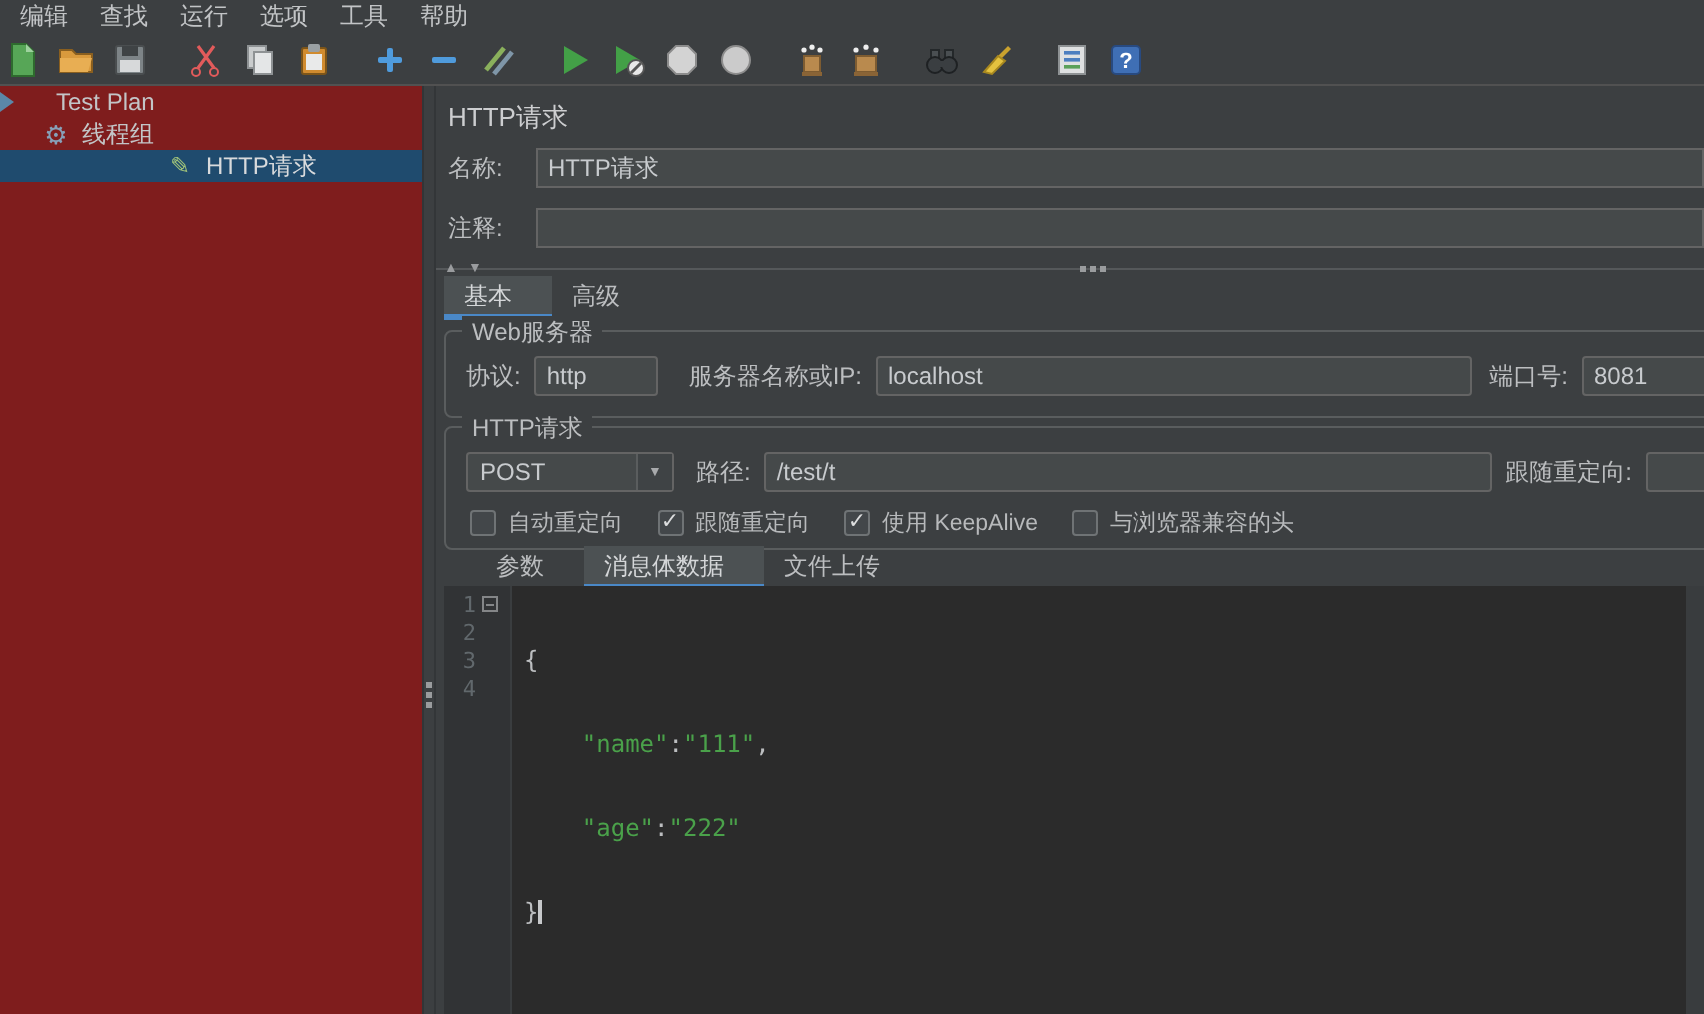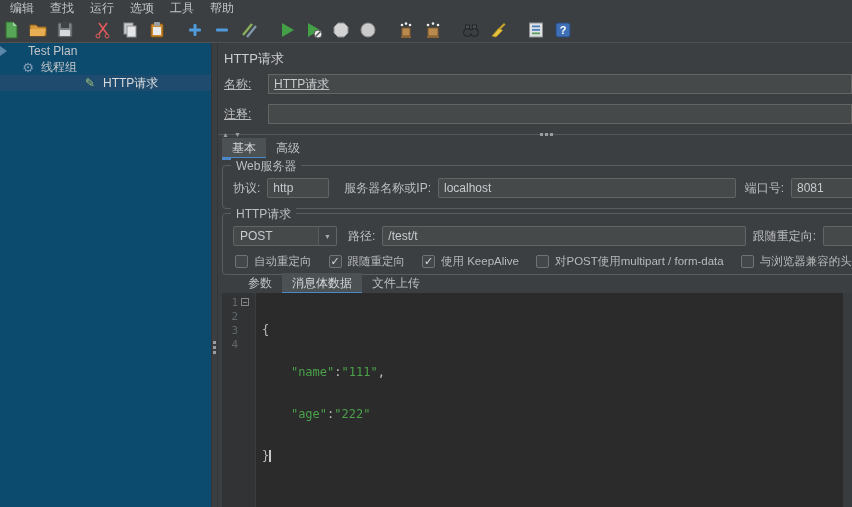--- a/index.html
+++ b/index.html
@@ -26,40 +26,40 @@
     display:flex; align-items:center; gap:7px; padding-left:1px;
     background:#3c3f41; border-bottom:1px solid #515151;
   }
   .tbi { width:20px; height:20px; display:flex; align-items:center; justify-content:center; }
   .tbi svg { display:block; }
   .tb-gap { width:4px; }
 
   
   .tree {
     position:absolute; left:0; top:43px; width:212px; bottom:0;
-    background:#0c4a6e; border-right:1px solid #323537;
+    background:#7f1d1d; border-right:1px solid #323537;
   }
   .tree-row { position:relative; height:16px; display:flex; align-items:center; color:#c3c5c7; }
   .tree-row.selected { background:#1f4b6e; color:#d8dadc; }
   .tree-icon { display:inline-flex; width:16px; justify-content:center; margin-right:5px; }
   .gear-glyph { color:#87a0b8; font-size:13px; line-height:13px; }
   .pencil-glyph { color:#a3c57a; font-size:12px; line-height:12px; }
   .testplan-shape { position:absolute; left:0; top:3px; width:0; height:0;
     border-top:5px solid transparent; border-bottom:5px solid transparent; border-left:7px solid #5b87a8; }
 
   
   .vsplit { position:absolute; left:212px; top:43px; width:6px; bottom:0; background:#3c3f41; border-right:1px solid #333638; }
   .vsplit-dots { position:absolute; left:1px; top:298px; width:3px; height:3px; background:#9a9c9e;
     box-shadow:0 5px 0 #9a9c9e, 0 10px 0 #9a9c9e; }
 
   
   .main { position:absolute; left:218px; top:43px; right:0; bottom:0; background:#3c3f41; }
   .panel-title { position:absolute; left:6px; top:7px; font-size:13px; color:#cdced0; }
 
-  .field-row { position:absolute; left:6px; right:0; height:20px; display:flex; align-items:center;text-decoration:underline; }
+  .field-row { position:absolute; left:6px; right:0; height:20px; display:flex; align-items:center; }
   .row-name { top:31px; }
   .row-comment { top:61px; }
   .field-label { width:44px; flex:none; color:#bcbec0; }
   input.jin {
     height:20px; background:#45494a; border:1px solid #646464; border-radius:2px;
     color:#c8cbce; font-family:"Liberation Sans","DejaVu Sans",sans-serif; font-size:12px;
     padding:0 5px; outline:none;
   }
   .grow { flex:1; min-width:0; }
 
@@ -69,21 +69,21 @@
   .split-arrow { position:absolute; top:0px; font-size:7px; color:#9a9c9e; line-height:10px; }
   .split-arrow.up { left:4px; } .split-arrow.up::after { content:"▲"; }
   .split-arrow.down { left:16px; } .split-arrow.down::after { content:"▼"; }
   .hsplit-dots { position:absolute; left:322px; top:3px; width:3px; height:3px; background:#9a9c9e;
     box-shadow:5px 0 0 #9a9c9e, 10px 0 0 #9a9c9e; }
 
   
   .tabbar { position:absolute; display:flex; align-items:flex-end; height:20px; }
   .tabbar1 { left:4px; top:97px; }
   .tabbar2 { left:20px; top:232px; }
-  .tab { padding:2px 10px 3px 10px; color:#bcbec0; cursor:default; position:relative; }
+  .tab { padding:2px 20px 3px 10px; color:#bcbec0; cursor:default; position:relative; }
   .tab.selected { background:#4c5153; border-bottom:3px solid #4a88c7; padding-bottom:0; color:#d5d7d9; }
 
   
   .fset { position:absolute; left:4px; width:648px; border:1px solid #5a5d5e; border-radius:4px; }
   .fset-web { top:122px; height:44px; }
   .fset-http { top:170px; height:62px; }
   .legend { position:absolute; top:-8px; left:8px; background:#3c3f41; padding:0 5px; color:#bcbec0; }
   .fset-row { position:absolute; left:0; right:4px; top:12px; display:flex; align-items:center; gap:7px; padding-left:10px; }
   .lbl { flex:none; color:#bcbec0; white-space:nowrap; }
 
@@ -336,24 +336,20 @@
           <span class="cb-box"></span>
           <span>自动重定向</span>
         </span>
         <span class="cb">
           <span class="cb-box checked"></span>
           <span>跟随重定向</span>
         </span>
         <span class="cb">
           <span class="cb-box checked"></span>
           <span>使用 KeepAlive</span>
-        </span>
-        <span class="cb">
-          <span class="cb-box"></span>
-          <span>对POST使用multipart / form-data</span>
         </span>
         <span class="cb">
           <span class="cb-box"></span>
           <span>与浏览器兼容的头</span>
         </span>
       </div>
     </div>
 
     <div class="tabbar tabbar2">
       <span class="tab">参数</span>

